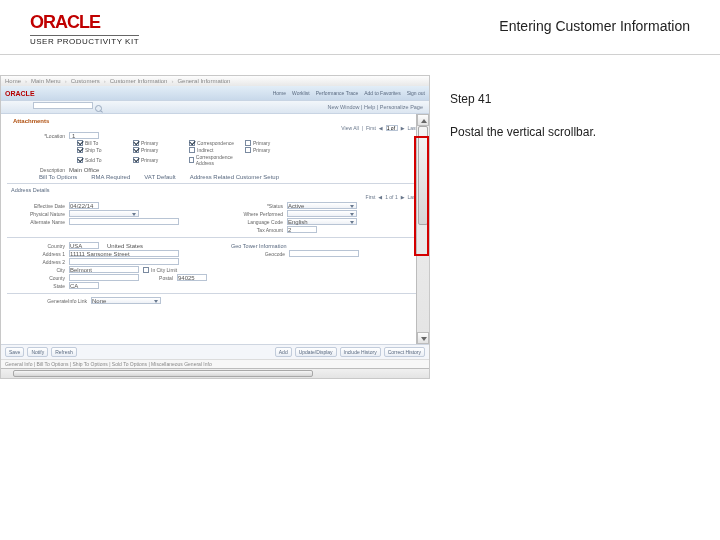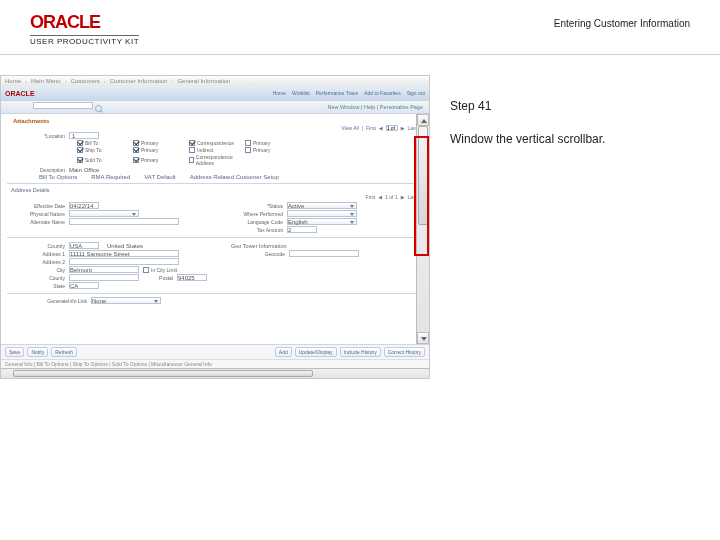--- a/index.html
+++ b/index.html
@@ -1,25 +1,25 @@
 <!DOCTYPE html>
 <html><head>
 <meta charset="utf-8">
 <style>
   * { box-sizing: border-box; margin: 0; padding: 0; }
   body { width: 720px; height: 540px; background: #fff; font-family: Arial, sans-serif; font-size: 10px; color: #333; position: relative; }
   .page-header { display: flex; align-items: flex-start; justify-content: space-between; padding: 12px 30px 8px 30px; border-bottom: 1px solid #d0d0d0; }
   .brand { display: flex; flex-direction: column; }
   .brand-logo { font-size: 18px; font-weight: bold; color: #c00000; letter-spacing: -1px; }
   .brand-sub { font-size: 8px; color: #222; letter-spacing: 0.5px; margin-top: 2px; border-top: 1px solid #666; padding-top: 1px; }
-  .page-title { font-size: 10px; color: #222; margin-top: 6px; }
+  .page-title { font-size: 14px; color: #222; margin-top: 6px; }
 
   .main { display: flex; padding: 20px 30px 0 0; }
   .screenshot-wrap { width: 430px; margin-left: 0; position: relative; }
-  .step-panel { flex: 1; padding-left: 20px; margin-top: 24px; }
+  .step-panel { flex: 1; padding-left: 20px; margin-top: 17px; }
   .step-label { font-size: 12px; color: #222; margin-bottom: 18px; }
   .step-text { font-size: 12px; color: #222; line-height: 1.4; }
   .step-text .bold { font-weight: normal; }
 
   
   .shot { width: 430px; background: #fff; border: 1px solid #c8c8c8; font-size: 6px; color: #555; position: relative; }
   .shot-topbar { background: linear-gradient(#fdfdfd,#e8e8e8); height: 10px; display: flex; align-items: center; gap: 4px; padding: 0 4px; color: #888; }
   .shot-topbar span { white-space: nowrap; }
   .shot-topbar .sep { color: #bbb; }
   .shot-brand { background: linear-gradient(#e2edf7,#c8d8ea); height: 14px; display: flex; align-items: center; justify-content: space-between; padding: 0 4px; }
@@ -311,16 +311,16 @@
       <div class="status">General Info | Bill To Options | Ship To Options | Sold To Options | Miscellaneous General Info</div>
       <div class="bottom-scroll">
           <div class="hthumb"></div>
         </div>
     </div>
   </div>
 
   <div class="step-panel">
     <div class="step-label">Step 41</div>
     <div class="step-text">
-      <span>Window the </span><span class="bold">vertical</span><span> scrollbar.</span>
+      <span>Postal the </span><span class="bold">vertical</span><span> scrollbar.</span>
     </div>
   </div>
 </div>
 
 </body></html>

